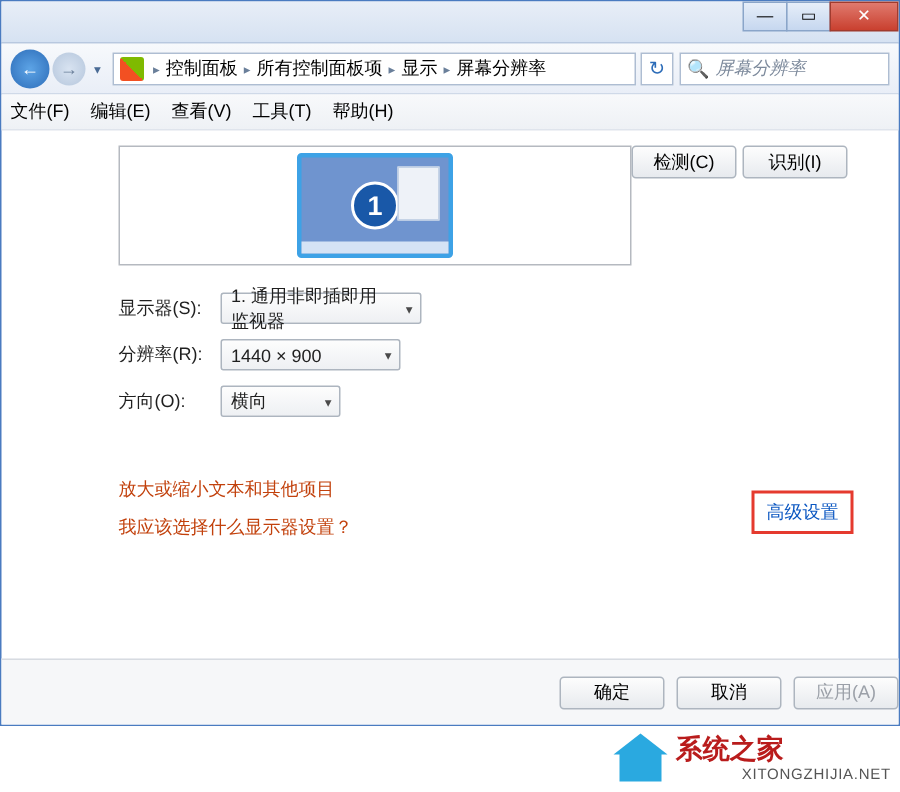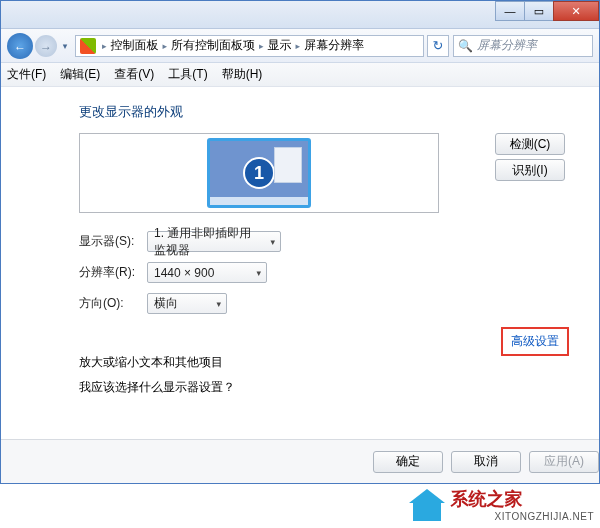--- a/index.html
+++ b/index.html
@@ -28,36 +28,36 @@
 
   .content { padding: 10px 24px 0 24px; font-size: 12px; color: #1f1f1f; height: 352px; position: relative; }
   .h1 { color: #0b3d7a; font-size: 13px; margin: 6px 0 12px 54px; }
 
   .preview-row { display: flex; align-items: flex-start; margin-left: 54px; margin-right: 10px; }
   .preview-box { width: 360px; height: 80px; border: 1px solid #b5b9c0; display: flex; align-items: center; justify-content: center; background: #fff; }
   .monitor { width: 104px; height: 70px; border: 3px solid #3da2e6; border-radius: 3px; background: #6f94cf; position: relative; display: flex; align-items: center; justify-content: center; }
   .mon-num { width: 32px; height: 32px; border-radius: 50%; background: #1958a8; color: #fff; border: 2px solid #fff; display: flex; align-items: center; justify-content: center; font-size: 18px; font-weight: bold; }
   .mon-tb { position: absolute; bottom: 0; left: 0; right: 0; height: 8px; background: #d5e3f5; }
   .mon-win { position: absolute; right: 6px; top: 6px; width: 28px; height: 36px; background: #eef2f8; border: 1px solid #c5d3e6; }
-  .right-btns { display: flex; flex-direction: column; gap: 4px; margin-left: auto; }
+  .right-btns { display: flex; flex-direction: row; gap: 4px; margin-left: auto; }
   .btn-std { min-width: 70px; height: 22px; border: 1px solid #adb5bf; border-radius: 3px; background: linear-gradient(#fdfdfd,#e7eaee); font-size: 12px; padding: 0 10px; }
 
   .form { margin: 18px 0 0 54px; }
   .form-row { display: flex; align-items: center; margin-bottom: 10px; }
   .form-row label { width: 68px; }
   .sel { height: 21px; border: 1px solid #adb5bf; border-radius: 2px; background: linear-gradient(#fdfdfd,#eef0f3); display: inline-flex; align-items: center; padding: 0 18px 0 6px; position: relative; font-size: 12px; }
   .sel .caret { position: absolute; right: 5px; font-size: 9px; color: #4a4a4a; }
   .sel.w1 { width: 134px; }
   .sel.w2 { width: 120px; }
   .sel.w3 { width: 80px; }
 
   .adv-link { position: absolute; right: 30px; top: 240px; color: #0b57c2; border: 2px solid #e53a2e; padding: 4px 8px; }
 
   .footer-links { margin: 40px 0 0 54px; }
-  .footer-links div { color: #000000; margin-bottom: 8px; cursor: pointer; }
+  .footer-links div { color: #c2410c; margin-bottom: 8px; cursor: pointer; }
 
   .bottom-bar { border-top: 1px solid #d7dbe1; height: 44px; display: flex; align-items: center; justify-content: flex-end; gap: 8px; background: #f6f7f9; }
   .btn-std.disabled { color: #9ba0a8; }
 
   .watermark { position: absolute; right: 6px; bottom: 6px; display: flex; align-items: center; gap: 6px; }
   .wm-logo { width: 36px; height: 32px; position: relative; }
   .wm-logo .house { width: 28px; height: 20px; background: #2aa9e0; position: absolute; bottom: 0; left: 4px; }
   .wm-logo .roof { width: 0; height: 0; border-left: 18px solid transparent; border-right: 18px solid transparent; border-bottom: 14px solid #2aa9e0; position: absolute; top: 0; left: 0; }
   .wm-text { font-weight: bold; font-size: 18px; color: #b91c1c; }
   .wm-url { font-size: 10px; color: #555; letter-spacing: 0.5px; margin-left: 44px; }
@@ -105,21 +105,20 @@
 
   <div class="menubar">
     <span>文件(F)</span>
     <span>编辑(E)</span>
     <span>查看(V)</span>
     <span>工具(T)</span>
     <span>帮助(H)</span>
   </div>
 
   <div class="content">
-    <div class="h1">更改显示器的外观</div>
 
     <div class="preview-row">
       <div class="preview-box">
         <div class="monitor">
           <div class="mon-win"></div>
           <div class="mon-num">1</div>
           <div class="mon-tb"></div>
         </div>
       </div>
       <div class="right-btns">

